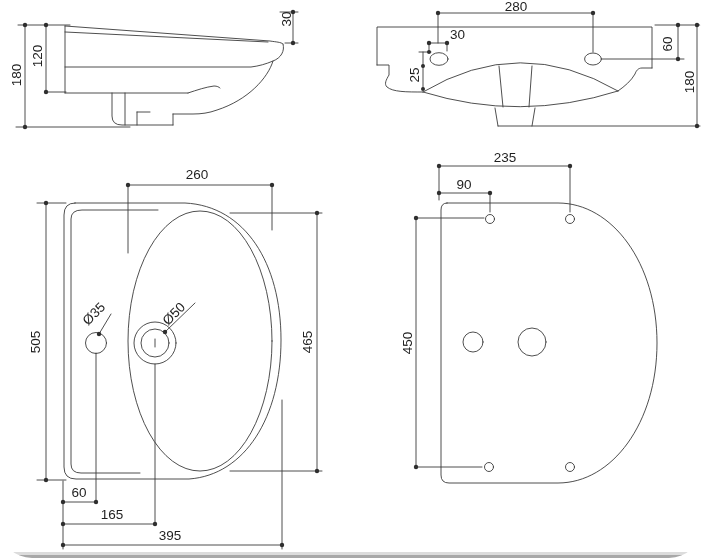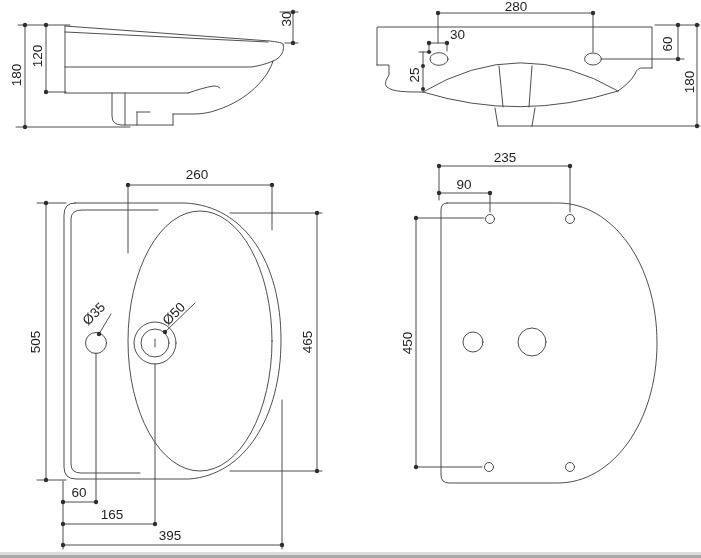--- a/index.html
+++ b/index.html
@@ -1,16 +1,16 @@
 <!DOCTYPE html>
 <html><head>
 <meta charset="utf-8">
 <style>
   html,body{margin:0;padding:0;background:#ffffff;}
-  .page{width:701px;height:558px;position:relative;background:#ffffff;overflow:hidden;}
+  .page{width:701px;height:558px;position:relative;background:#ffffff;overflow:hidden;border-radius:32px;}
   svg{display:block;}
   .ln path, .ln ellipse, .ln circle.o{fill:none;stroke:#3b3b3b;stroke-width:0.9;stroke-linecap:round;}
   .dots circle{fill:#2e2e2e;stroke:none;}
   text{font-family:"Liberation Sans", sans-serif;font-size:13.5px;fill:#1f1f1f;}
 </style>
 </head>
 <body>
 
 <div class="page">
 <svg class="ln" width="701" height="558" viewBox="0 0 701 558">

